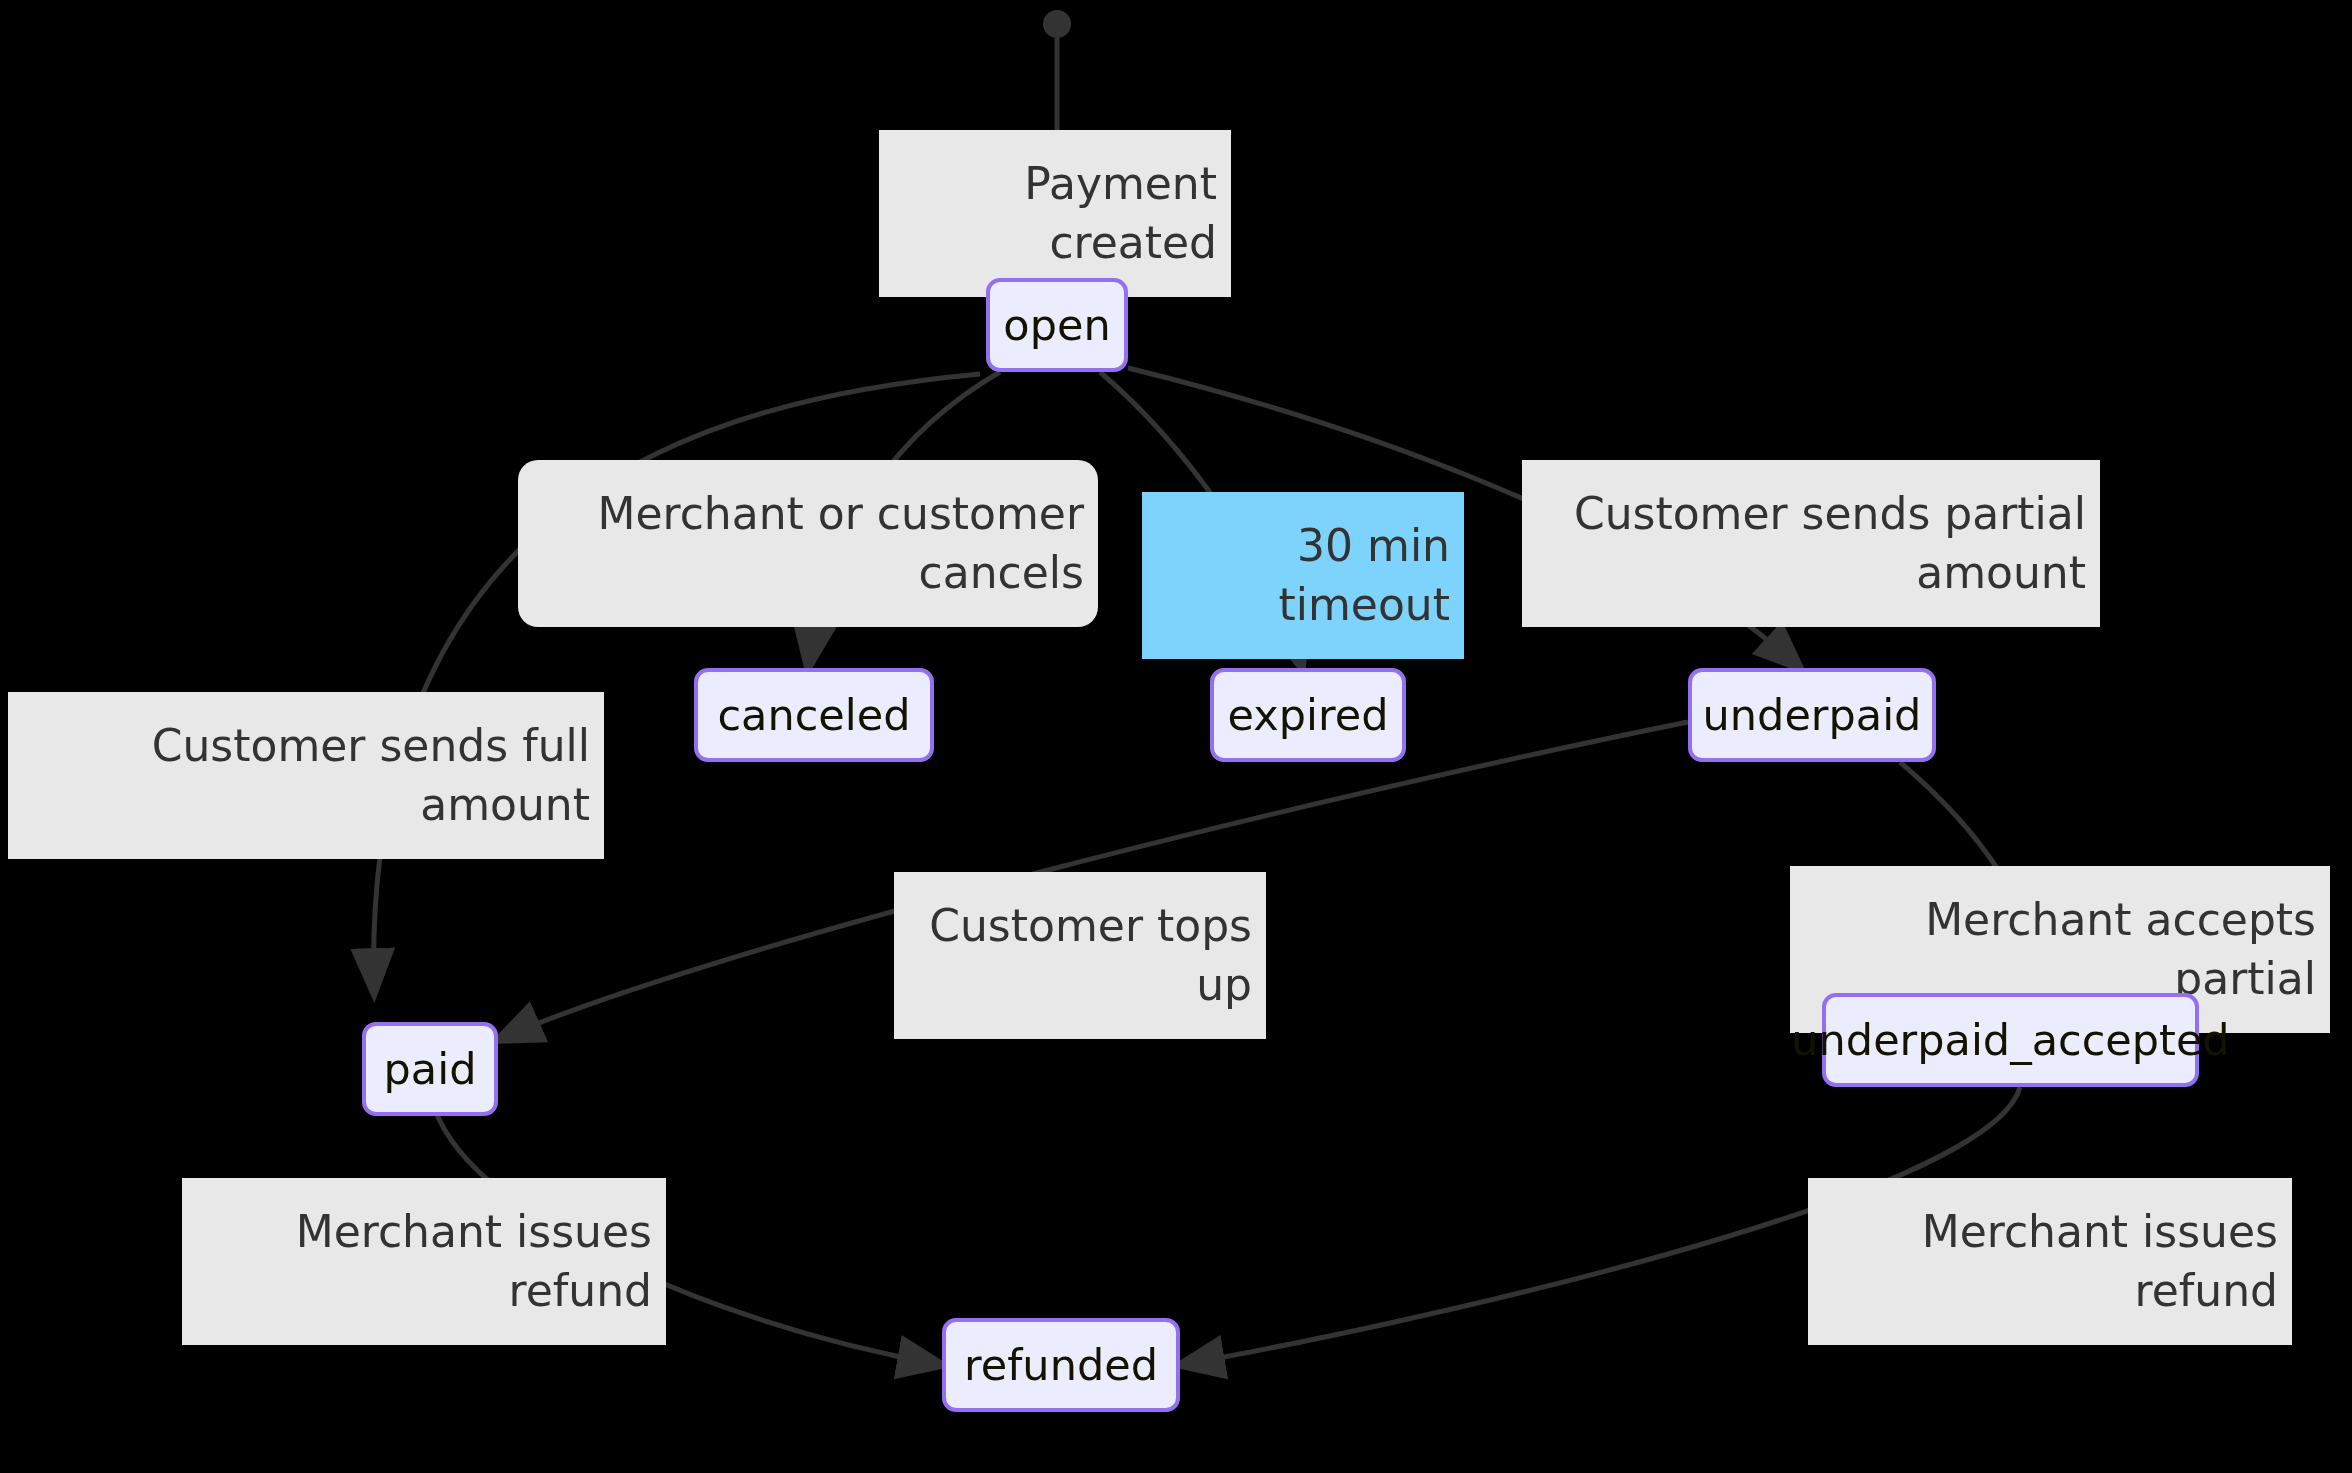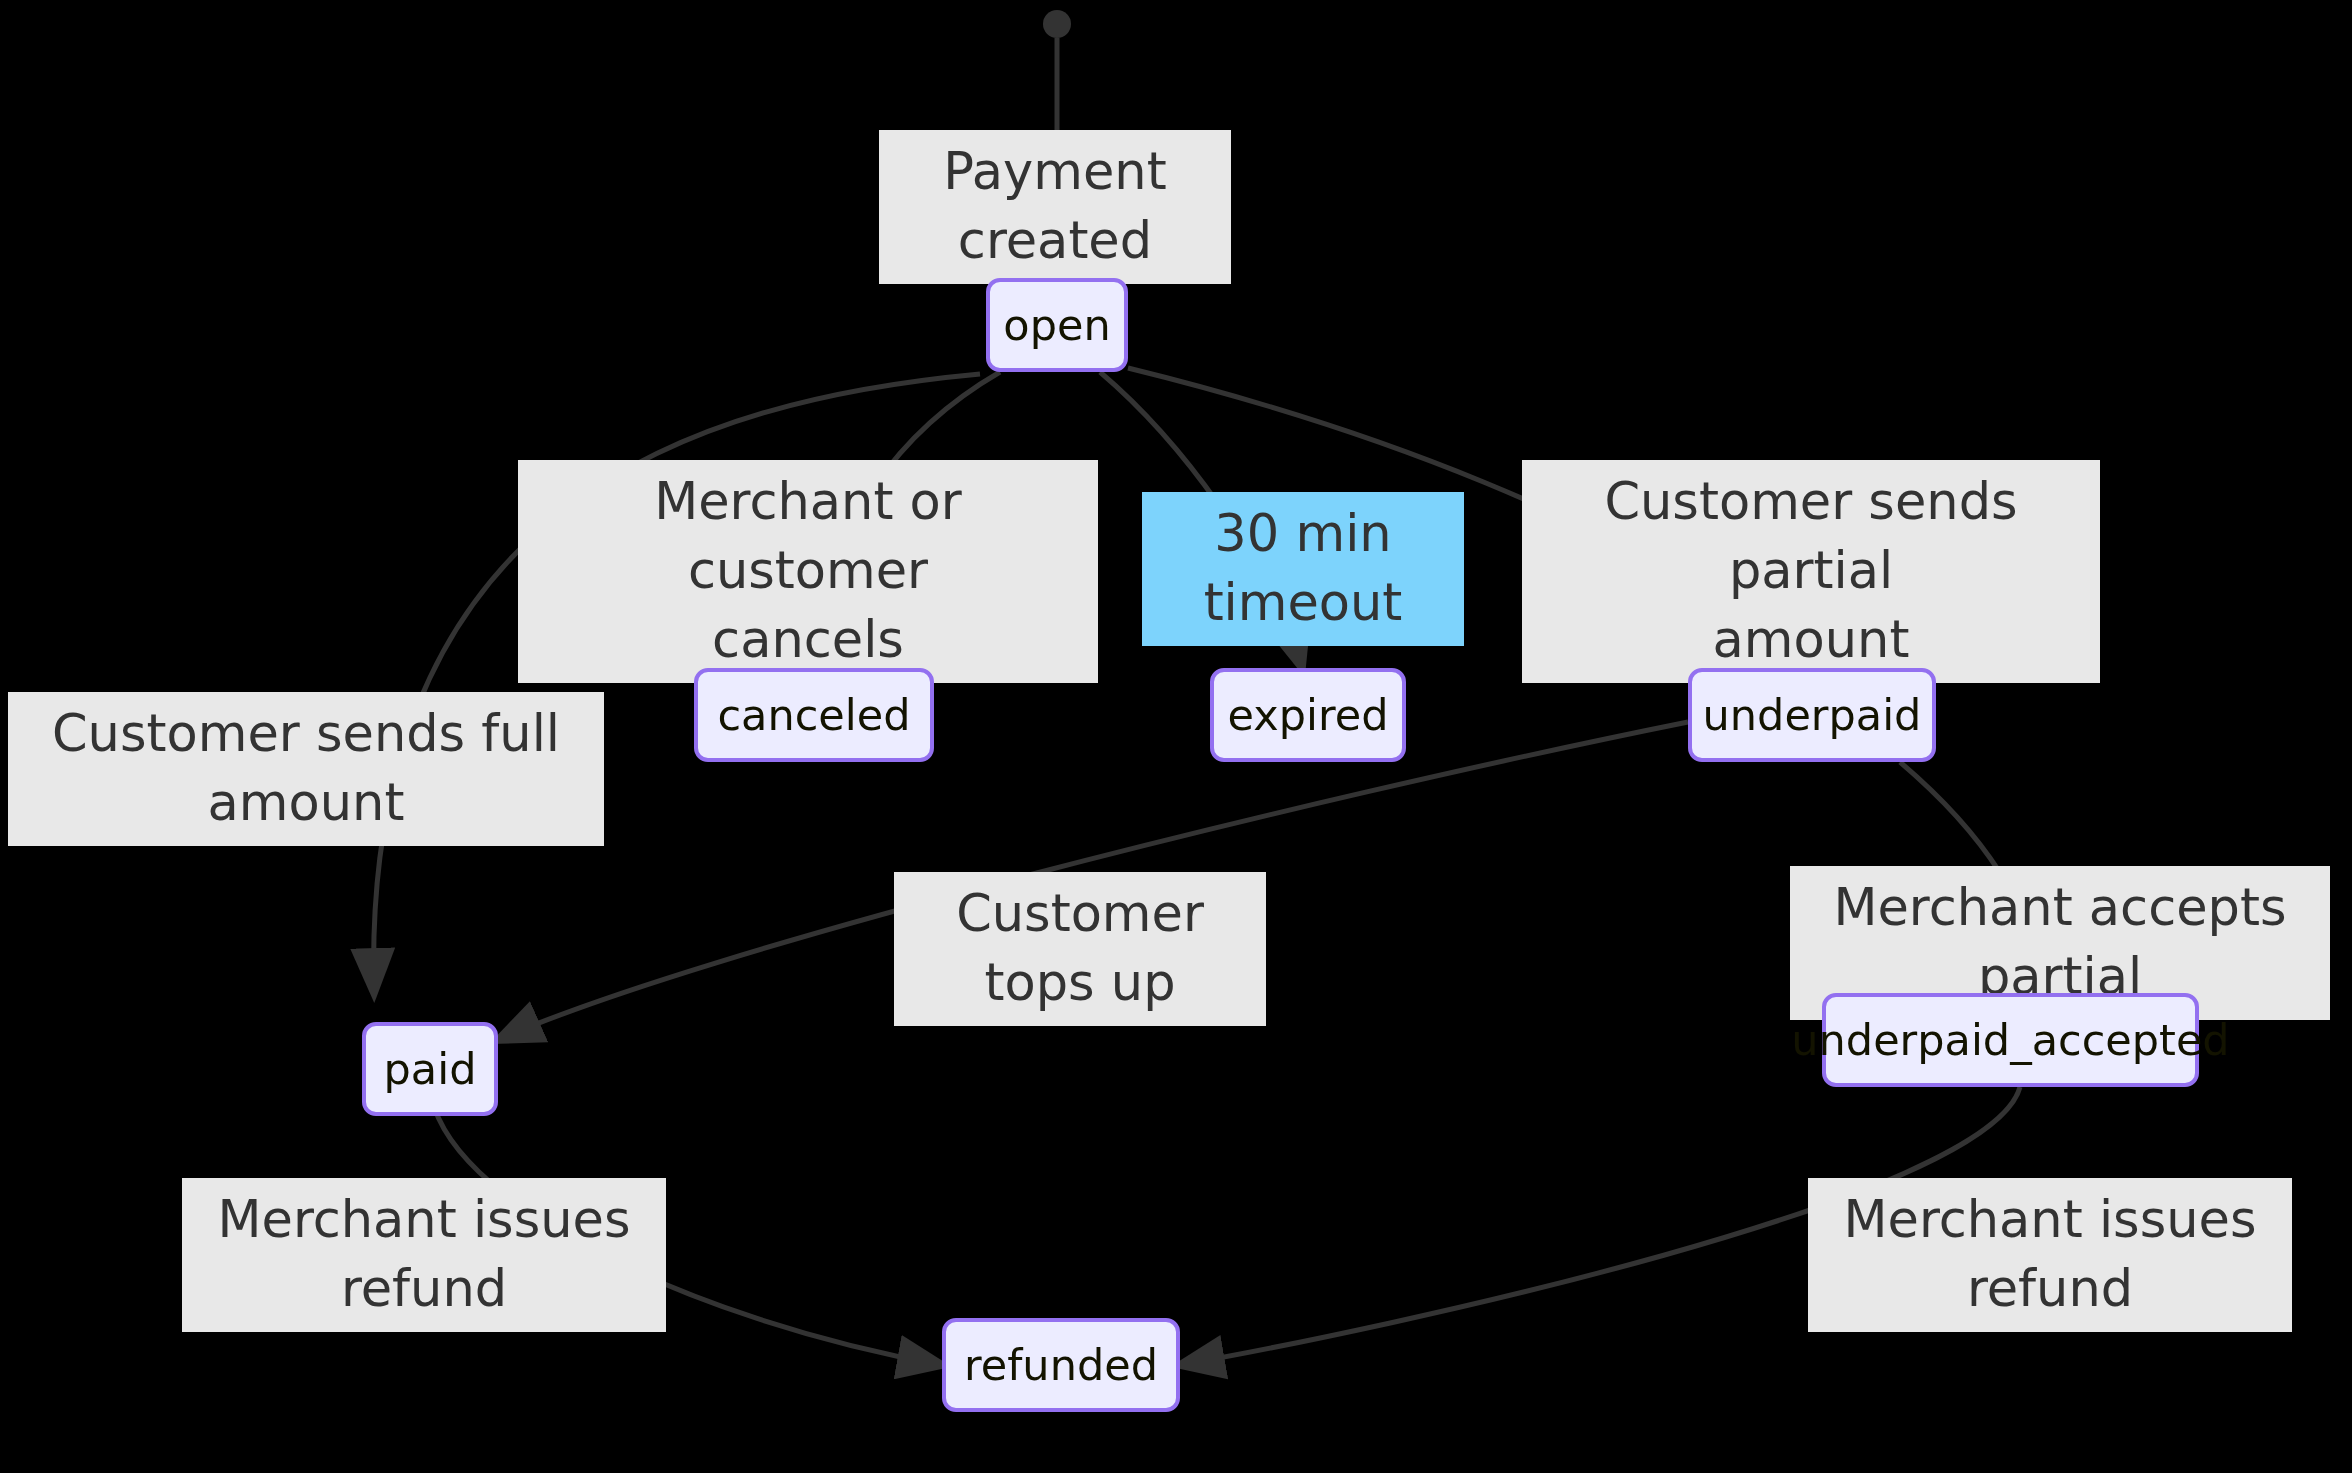--- a/index.html
+++ b/index.html
@@ -42,24 +42,24 @@
     width: 28px;
     height: 28px;
     border-radius: 50%;
     background: #333333;
     z-index: 3;
   }
   .edge-label {
     position: absolute;
     background: #e8e8e8;
     color: #333333;
-    font-size: 51px;
+    font-size: 44px;
     line-height: 1.35;
-    padding: 8px 14px;
-    text-align: center;
+    padding: 24px 14px;
+    text-align: right;
     white-space: pre-line;
     box-sizing: border-box;
     z-index: 2;
   }
   .edge-label.two-line { line-height: 1.35; }
 </style>
 </head>
 <body>
 
 <div id="canvas">
@@ -103,21 +103,21 @@
       </div>
       <div class="node" style="left: 1822px; top: 993px; width: 377px; height: 94px; background: rgb(236, 236, 255); border-color: rgb(147, 112, 240); color: rgb(19, 19, 0);">
         <span>underpaid_accepted</span>
       </div>
       <div class="node" style="left: 942px; top: 1318px; width: 238px; height: 94px; background: rgb(236, 236, 255); border-color: rgb(147, 112, 240); color: rgb(19, 19, 0);">
         <span>refunded</span>
       </div>
     </div>
   <div id="labels">
       <div class="edge-label" style="left: 879px; top: 130px; width: 352px; min-height: 60px; background: rgb(232, 232, 232); color: rgb(51, 51, 51);">Payment created</div>
-      <div class="edge-label two-line" style="left: 518px; top: 460px; width: 580px; min-height: 128px; background: rgb(232, 232, 232); color: rgb(51, 51, 51);">Merchant or customer
+      <div class="edge-label two-line" style="left: 518px; top: 460px; width: 580px; min-height: 128px; background: rgb(232, 232, 232); color: rgb(51, 51, 51); border-radius: 20px;">Merchant or customer
 cancels</div>
       <div class="edge-label" style="left: 1142px; top: 492px; width: 322px; min-height: 60px; background: #7dd3fc; color: rgb(51, 51, 51);">30 min timeout</div>
       <div class="edge-label two-line" style="left: 1522px; top: 460px; width: 578px; min-height: 128px; background: rgb(232, 232, 232); color: rgb(51, 51, 51);">Customer sends partial
 amount</div>
       <div class="edge-label" style="left: 8px; top: 692px; width: 596px; min-height: 60px; background: rgb(232, 232, 232); color: rgb(51, 51, 51);">Customer sends full amount</div>
       <div class="edge-label" style="left: 894px; top: 872px; width: 372px; min-height: 60px; background: rgb(232, 232, 232); color: rgb(51, 51, 51);">Customer tops up</div>
       <div class="edge-label" style="left: 1790px; top: 866px; width: 540px; min-height: 60px; background: rgb(232, 232, 232); color: rgb(51, 51, 51);">Merchant accepts partial</div>
       <div class="edge-label" style="left: 182px; top: 1178px; width: 484px; min-height: 60px; background: rgb(232, 232, 232); color: rgb(51, 51, 51);">Merchant issues refund</div>
       <div class="edge-label" style="left: 1808px; top: 1178px; width: 484px; min-height: 60px; background: rgb(232, 232, 232); color: rgb(51, 51, 51);">Merchant issues refund</div>
     </div>

